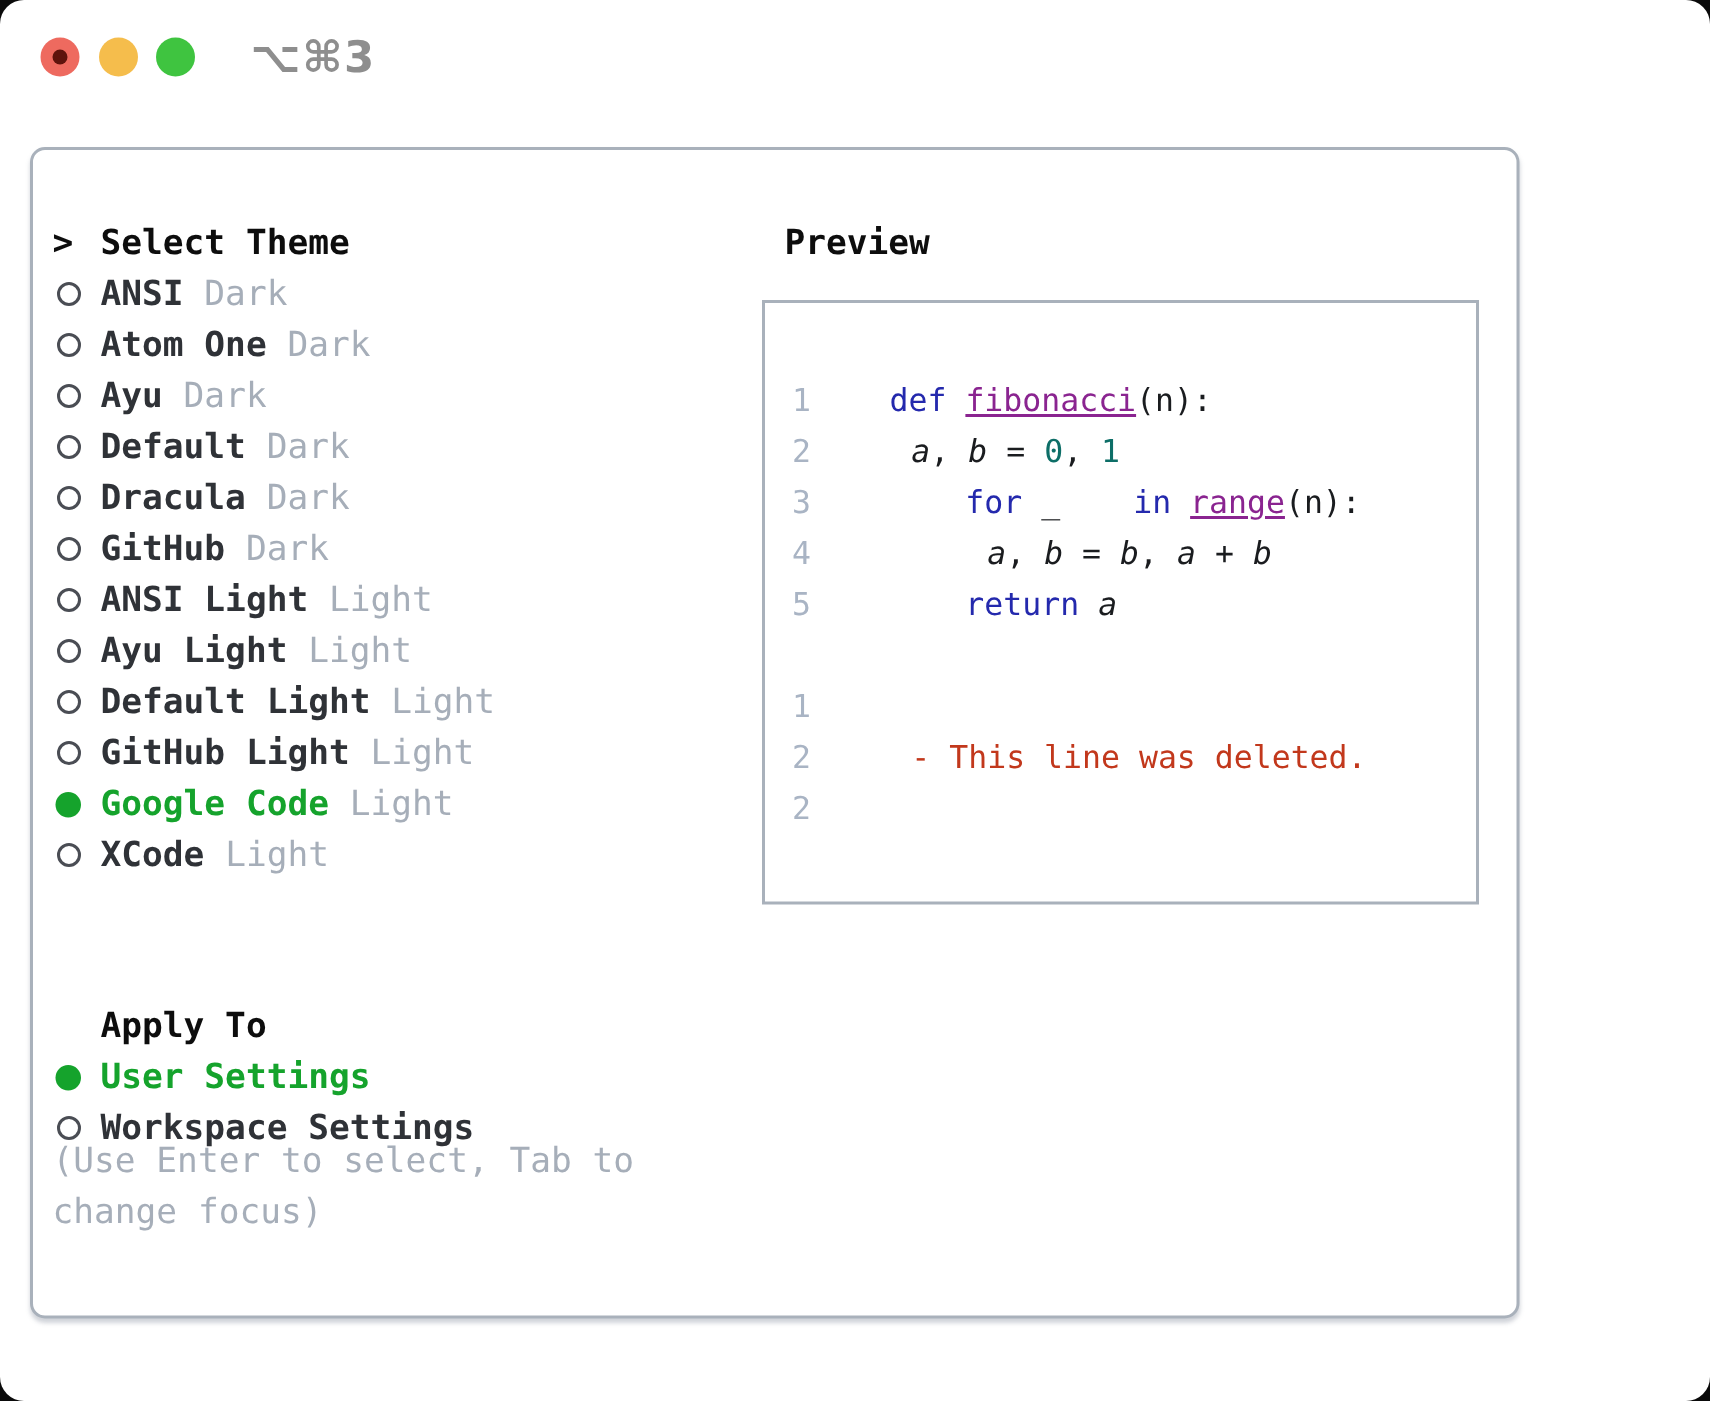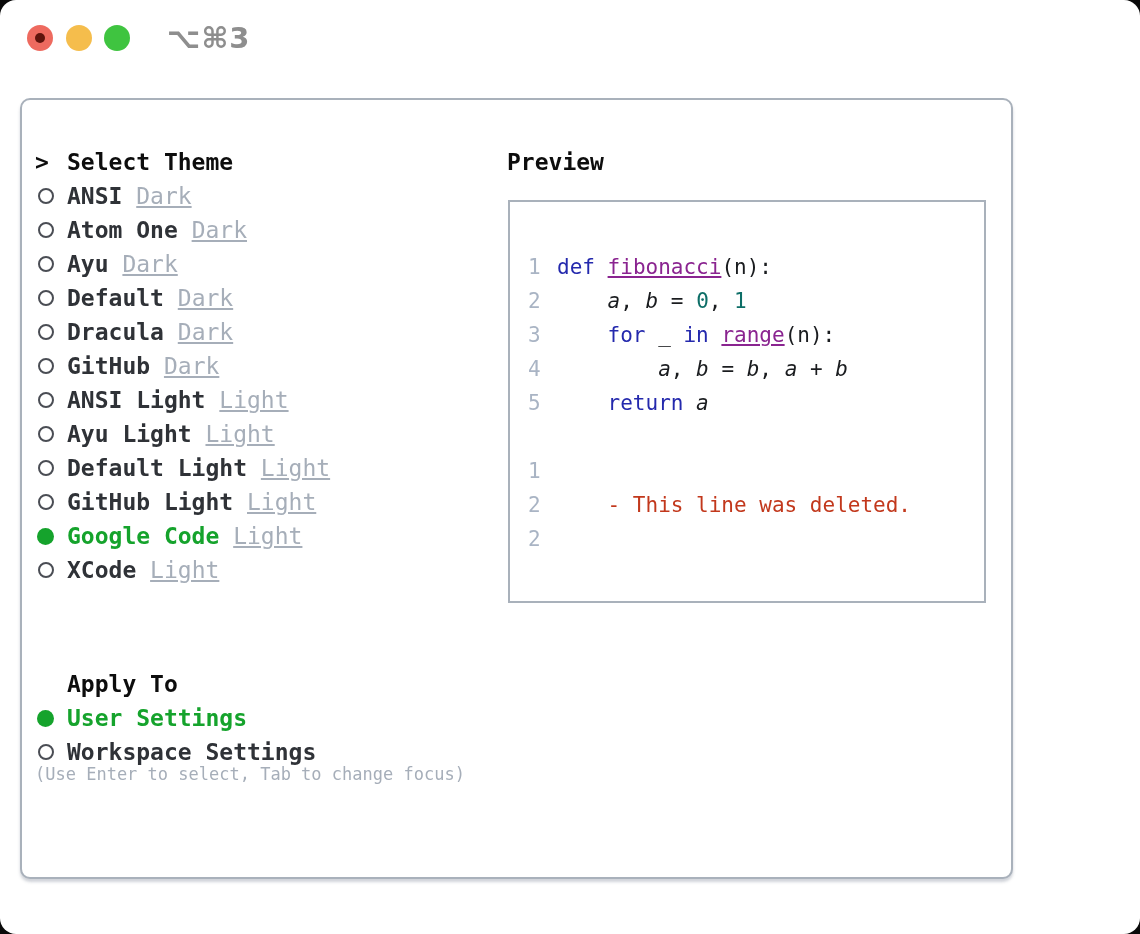--- a/index.html
+++ b/index.html
@@ -31,38 +31,38 @@
   }
   
   .row{display:flex;align-items:center;height:34px;font-size:23px;}
   .icon-cell{width:32px;flex:none;display:flex;align-items:center;}
   .prompt{font-weight:700;color:#0d0d0d;font-size:23px;}
   .hdr{font-weight:700;color:#0d0d0d;white-space:pre;}
   .radio{width:12px;height:12px;border:2.5px solid #4a4d54;border-radius:50%;margin-left:3px;}
   .radio.filled{width:17px;height:17px;border:none;background:var(--accent-green,#15a32c);margin-left:2px;}
   .t-name{color:var(--text-primary,#2f3237);white-space:pre;font-weight:bold;}
   .selected .t-name{color:var(--accent-green,#15a32c);}
-  .t-variant{color:var(--text-muted,#a6aeb9);margin-left:1ch;white-space:pre;text-decoration:underline;}
+  .t-variant{color:var(--text-muted,#a6aeb9);margin-left:1ch;white-space:pre;}
   #theme-block{position:absolute;left:13px;top:45px;}
   #apply-block{position:absolute;left:13px;top:521px;margin-top:46px;}
   .help{
     position:absolute;left:13px;top:657px;width:445px;
-    font-size:17px;line-height:34px;color:var(--text-muted,#a6aeb9);
-  }
-  
-  .preview-title{position:absolute;left:485px;top:45px;height:34px;display:flex;align-items:center;}
+    font-size:23px;line-height:34px;color:var(--text-muted,#a6aeb9);
+  }
+  
+  .preview-title{position:absolute;left:501px;top:45px;height:34px;display:flex;align-items:center;}
   .preview-box{
     position:absolute;left:486px;top:100px;width:478px;height:403px;box-sizing:border-box;
     border:2px solid var(--border,#a9b1bb);background:#fff;
     padding:48px 0 0 18px;overflow:hidden;
   }
   .code-line{display:flex;height:34px;align-items:center;font-size:21px;white-space:pre;}
   .ln{width:29px;flex:none;color:var(--line-number,#a9b4c4);}
   .code-content span{white-space:pre;}
-  .tok-kw{color:var(--syntax-keyword,#2429ad);}
+  .tok-kw{color:var(--syntax-keyword,#2429ad);margin-left:36px;}
   .tok-fn{color:var(--syntax-function,#8a2490);text-decoration:underline;}
   .tok-lit{color:var(--syntax-number,#0d6e67);}
   .tok-var{color:var(--syntax-plain,#1a1c1f);font-style:italic;}
   .tok-pl{color:var(--syntax-plain,#1a1c1f);}
   .tok-ctx{color:var(--diff-context,#8b8b8b);}
   .tok-del{color:var(--diff-deleted,#c2381c);}
   .tok-add{color:var(--diff-added,#10b410);}
 </style>
 </head>
 <body>

